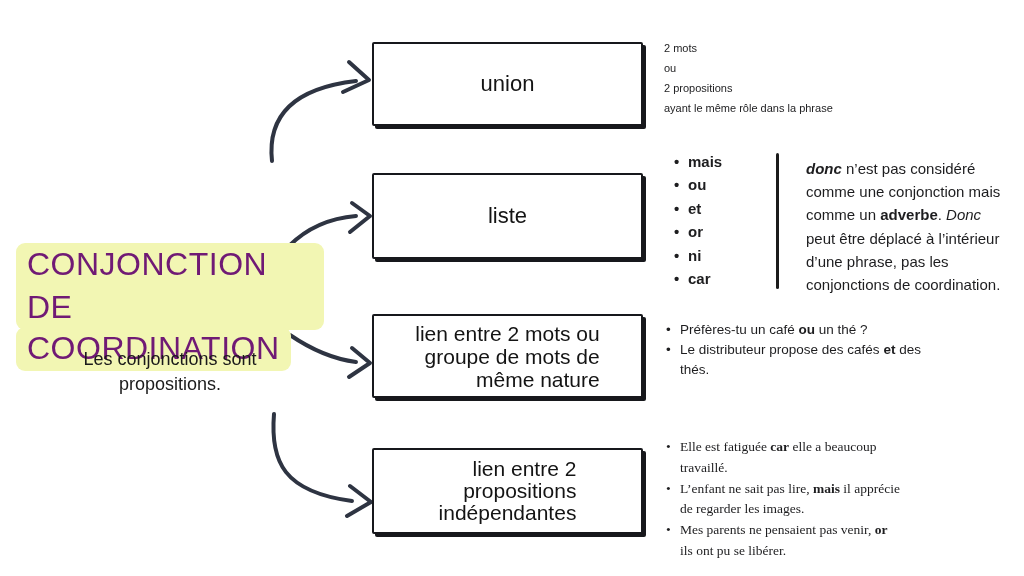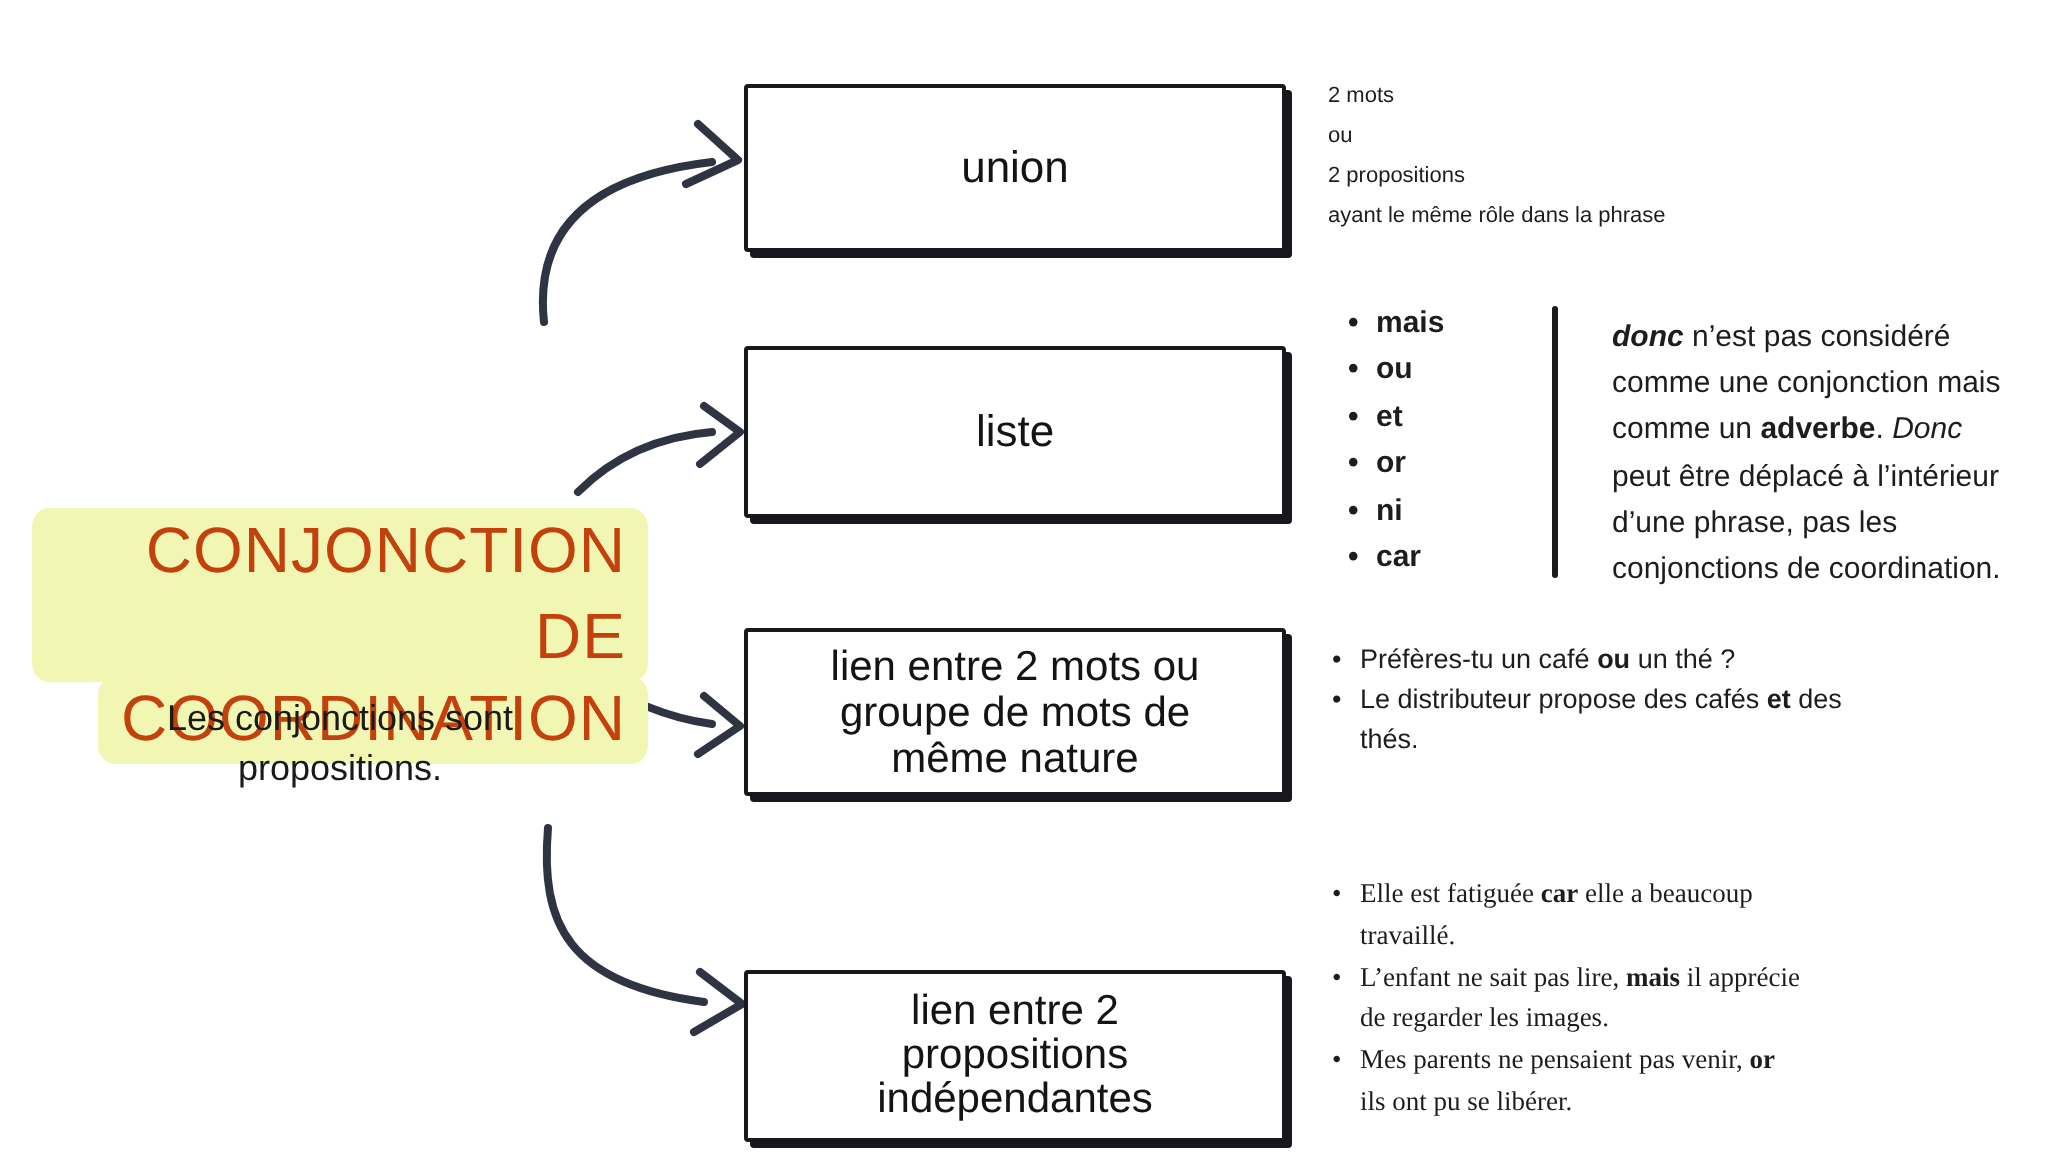--- a/index.html
+++ b/index.html
@@ -12,36 +12,36 @@
   html,body{margin:0;padding:0;}
   body{background:#e8e8e8;font-family:"Liberation Sans",sans-serif;}
   .canvas{
     position:relative;width:1024px;height:576px;background:#ffffff;
     overflow:hidden;color:var(--text);
   }
   .arrows{position:absolute;inset:0;pointer-events:none;}
   .arrows path{fill:none;stroke:var(--ink);stroke-width:4;stroke-linecap:round;stroke-linejoin:round;}
   .arrows path.head{stroke-width:4;}
 
-  .title-block{position:absolute;left:16px;top:254px;width:308px;text-align:right;
-    font-size:32px;line-height:43px;letter-spacing:.5px;color:#c2410c;}
+  .title-block{position:absolute;left:16px;top:243px;width:308px;text-align:left;
+    font-size:32px;line-height:43px;letter-spacing:.5px;color:#701a75;}
   .title-line{display:block;}
   .title-line + .title-line{margin-top:-3px;}
   .hl{display:inline-block;background:var(--hl);border-radius:9px;padding:0 11px 1px;}
 
   .subtitle{position:absolute;left:20px;top:347px;width:300px;text-align:center;
     font-size:18px;line-height:25px;color:#1a1a1a;}
 
   .box{position:absolute;left:372px;width:271px;background:#fff;
     border:2.5px solid var(--border);border-radius:2px;box-shadow:3px 3px 0 var(--border);
-    display:flex;align-items:center;justify-content:center;text-align:center;color:#141414;}
+    display:flex;align-items:center;justify-content:center;text-align:right;color:#141414;}
   .box-union{top:42px;height:84px;font-size:22px;}
   .box-liste{top:173px;height:86px;font-size:22px;}
   .box-mots{top:314px;height:84px;font-size:21px;line-height:23px;}
-  .box-props{top:448px;height:86px;font-size:21px;line-height:22px;margin-top:37px;}
+  .box-props{top:448px;height:86px;font-size:21px;line-height:22px;}
 
   .union-notes{position:absolute;left:664px;top:38px;font-size:11px;line-height:20px;}
 
   ul.blist{list-style:none;margin:0;padding:0;}
   ul.blist li{position:relative;padding-left:14px;}
   ul.blist li::before{content:"\2022";position:absolute;left:0;}
 
   .conj-list{position:absolute;left:674px;top:150px;font-size:15px;line-height:23.4px;font-weight:bold;}
   .conj-list li{padding-left:15px;}
 

